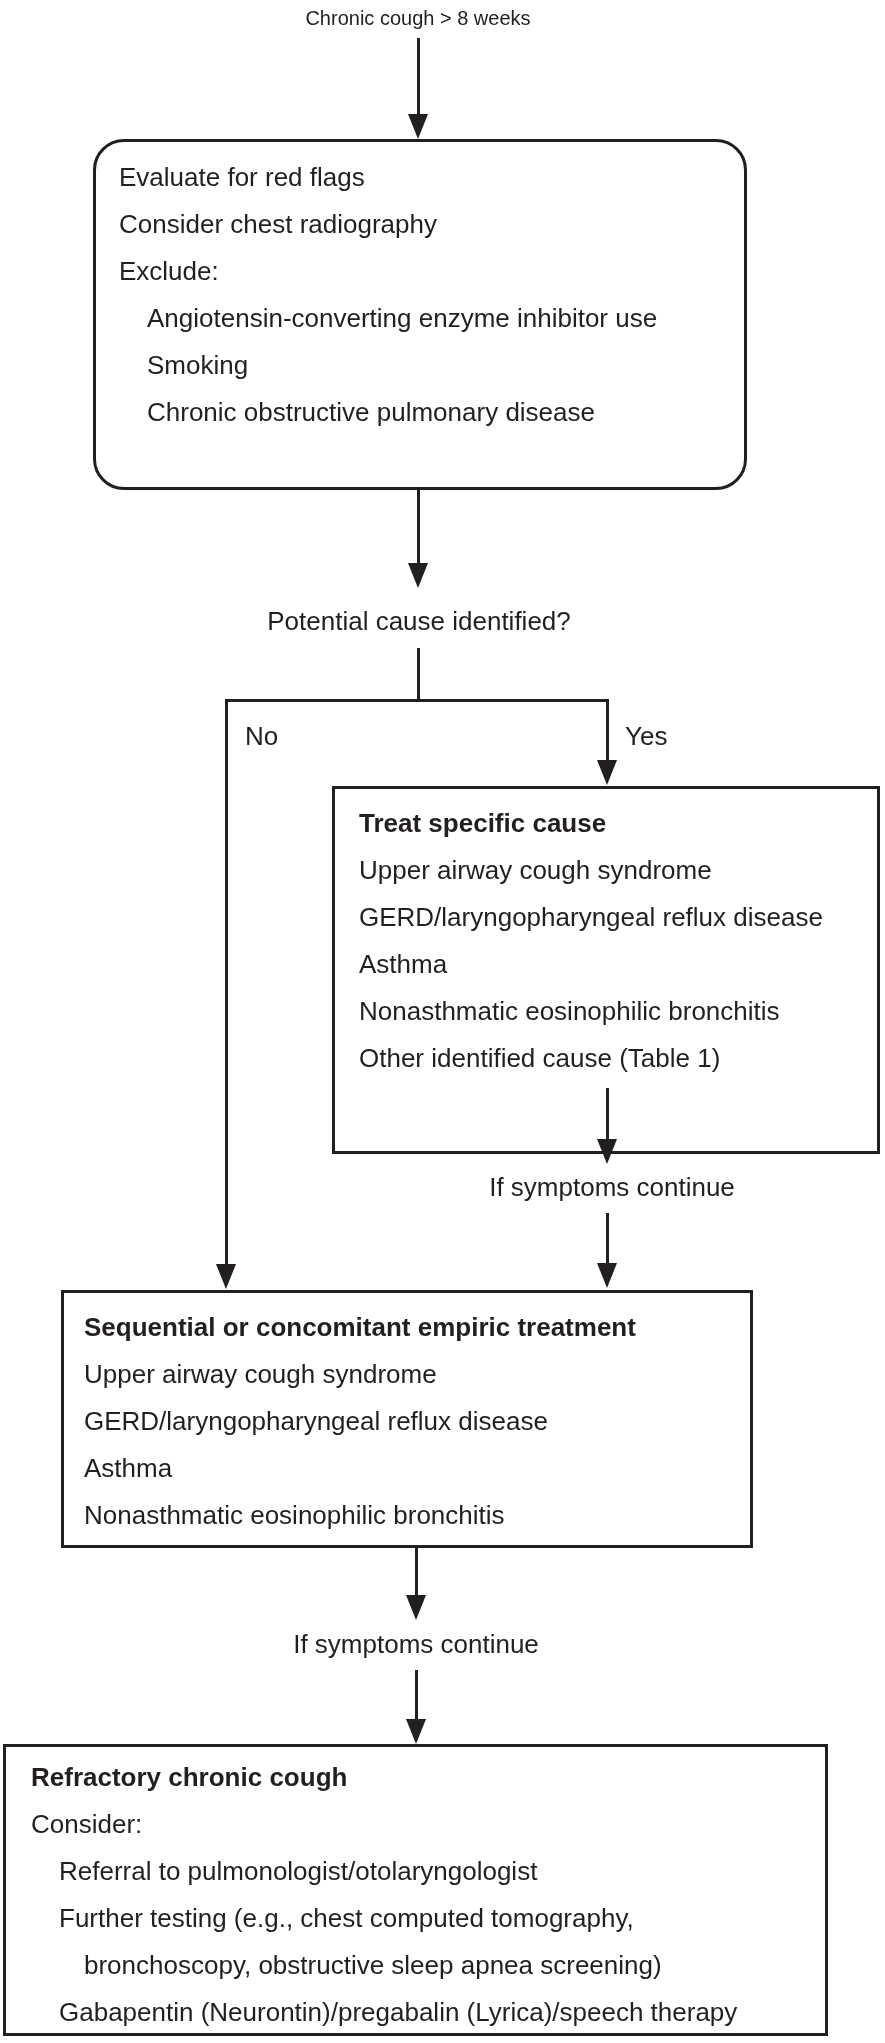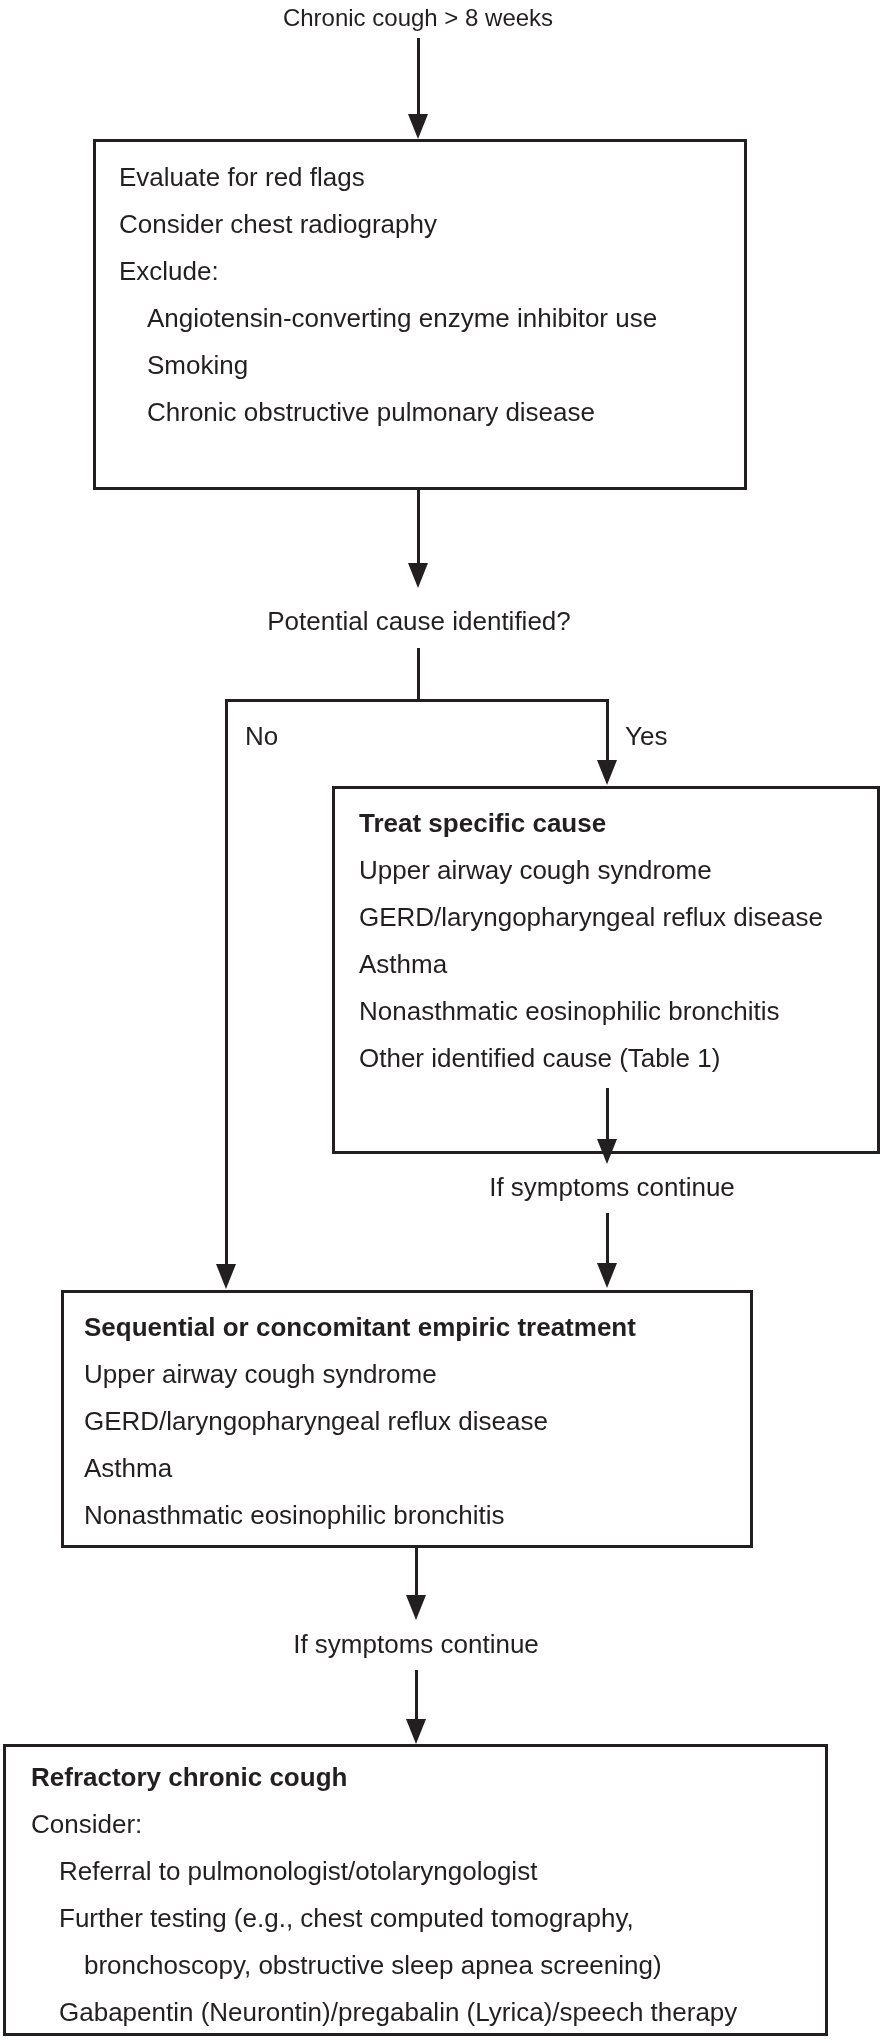--- a/index.html
+++ b/index.html
@@ -16,21 +16,21 @@
     color: var(--ink);
     font-size: 26px;
     line-height: 47px;
     overflow: hidden;
   }
   .node-label {
     position: absolute;
     white-space: nowrap;
   }
   .centered { transform: translateX(-50%); }
-  .title { font-size: 24px; line-height: 32px; }
+  .title { font-size: 20px; line-height: 32px; }
   .box {
     position: absolute;
     border: 3px solid var(--ink);
     box-sizing: border-box;
     background: var(--bg);
   }
   .box .line { white-space: nowrap; }
   .bold { font-weight: bold; }
   .ind1 { margin-left: 28px; }
   .ind2 { margin-left: 53px; }
@@ -55,21 +55,21 @@
 </head>
 <body>
 
 <div class="canvas">
 
   <div class="node-label centered title" style="left:418px; top:2px;">Chronic cough &gt; 8 weeks</div>
 
   <div class="vline" style="left:417px; top:38px; height:78px;"></div>
   <div class="arrowhead" style="left:408px; top:114px;"></div>
 
-  <div class="box" style="left:93px; top:139px; width:654px; height:351px; padding:12px 0 0 23px;">
+  <div class="box" style="left:93px; top:139px; width:654px; height:351px; padding:12px 0 0 23px;border-radius:31px;">
     <div class="line">Evaluate for red flags</div>
     <div class="line">Consider chest radiography</div>
     <div class="line">Exclude:</div>
     <div class="line ind1">Angiotensin-converting enzyme inhibitor use</div>
     <div class="line ind1">Smoking</div>
     <div class="line ind1">Chronic obstructive pulmonary disease</div>
   </div>
 
   <div class="vline" style="left:417px; top:490px; height:75px;"></div>
   <div class="arrowhead" style="left:408px; top:563px;"></div>

